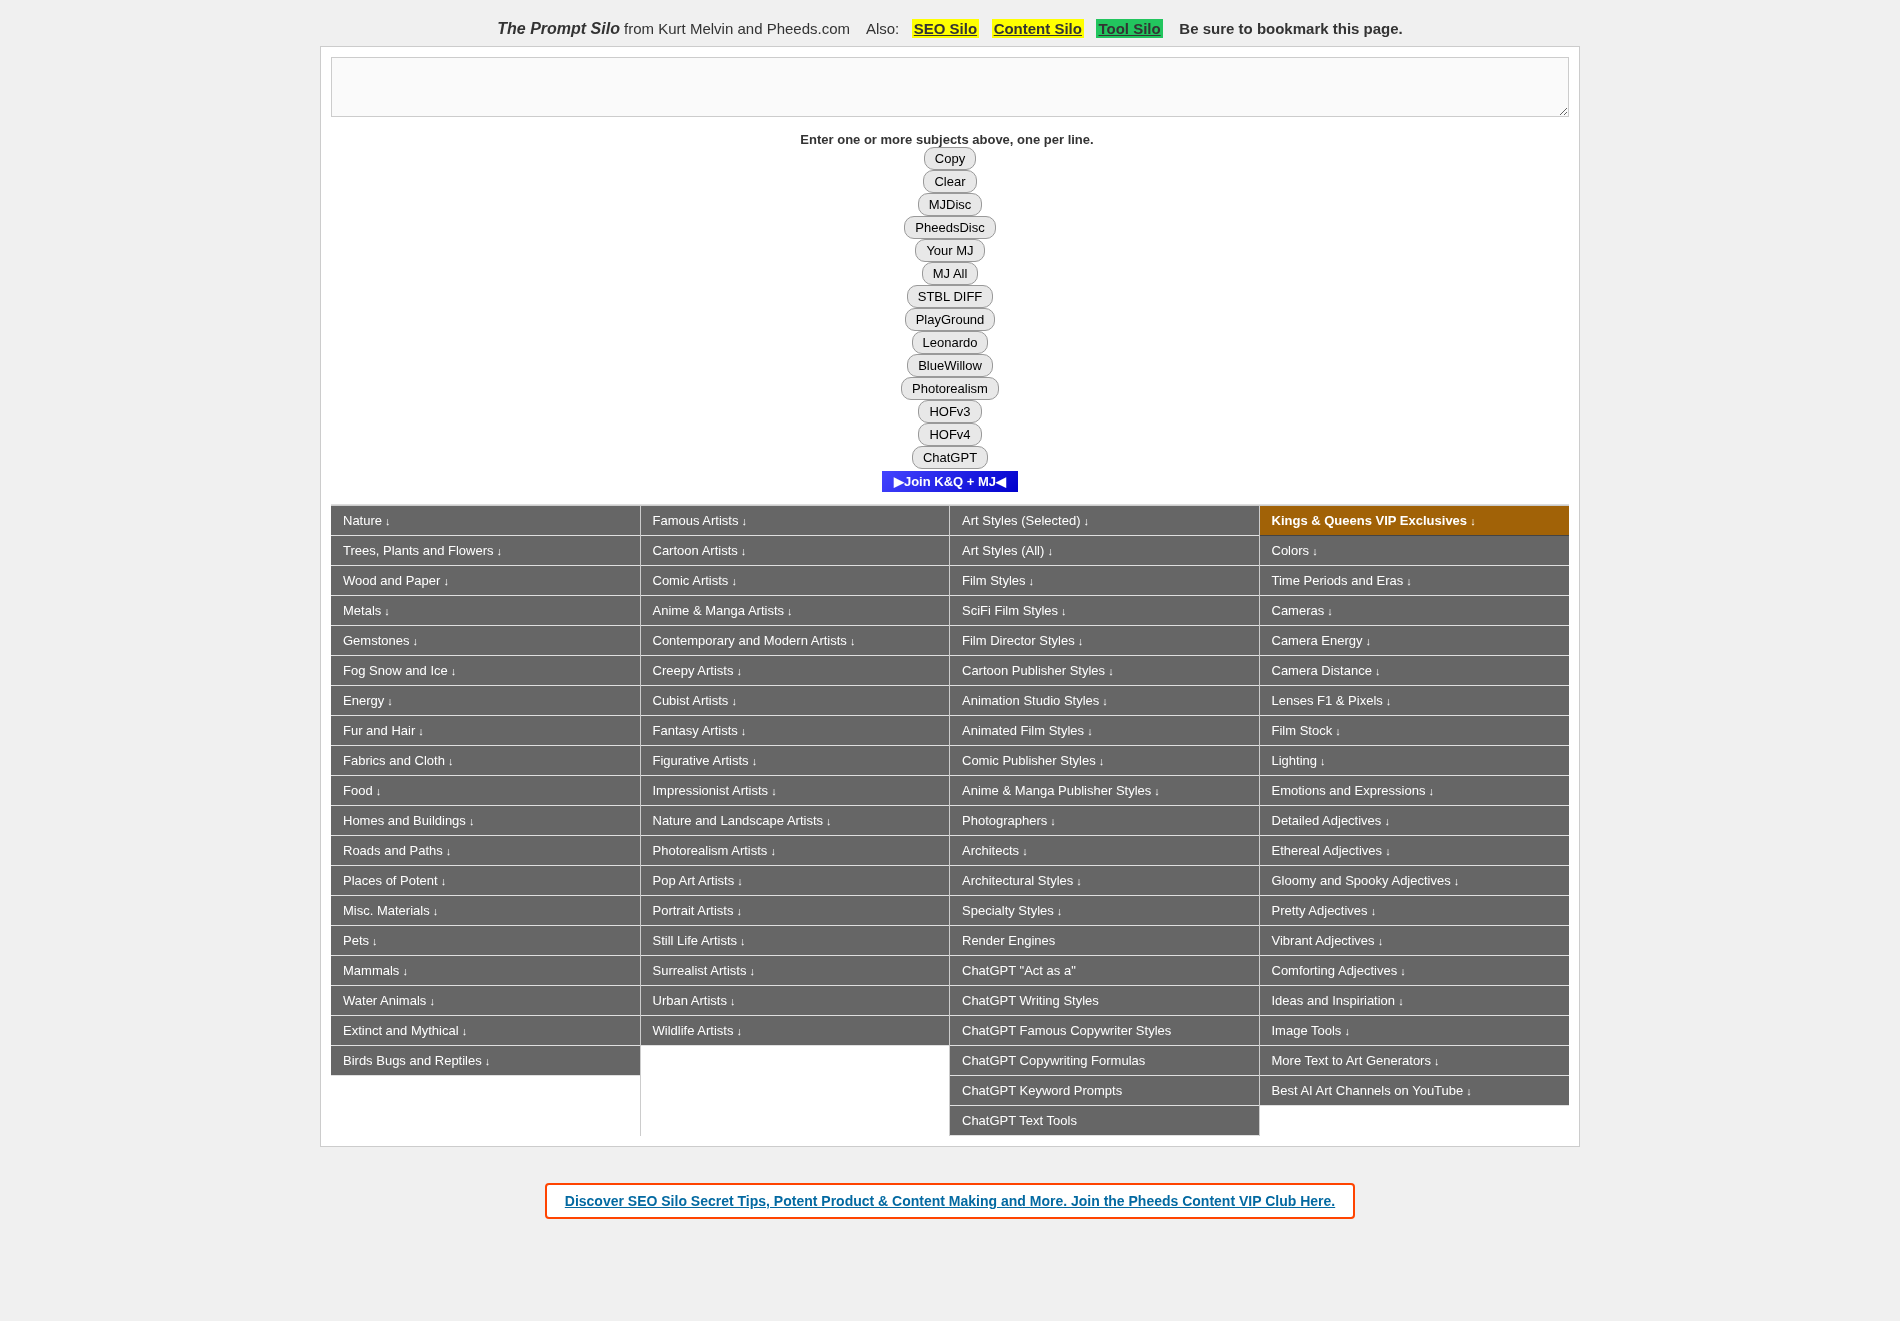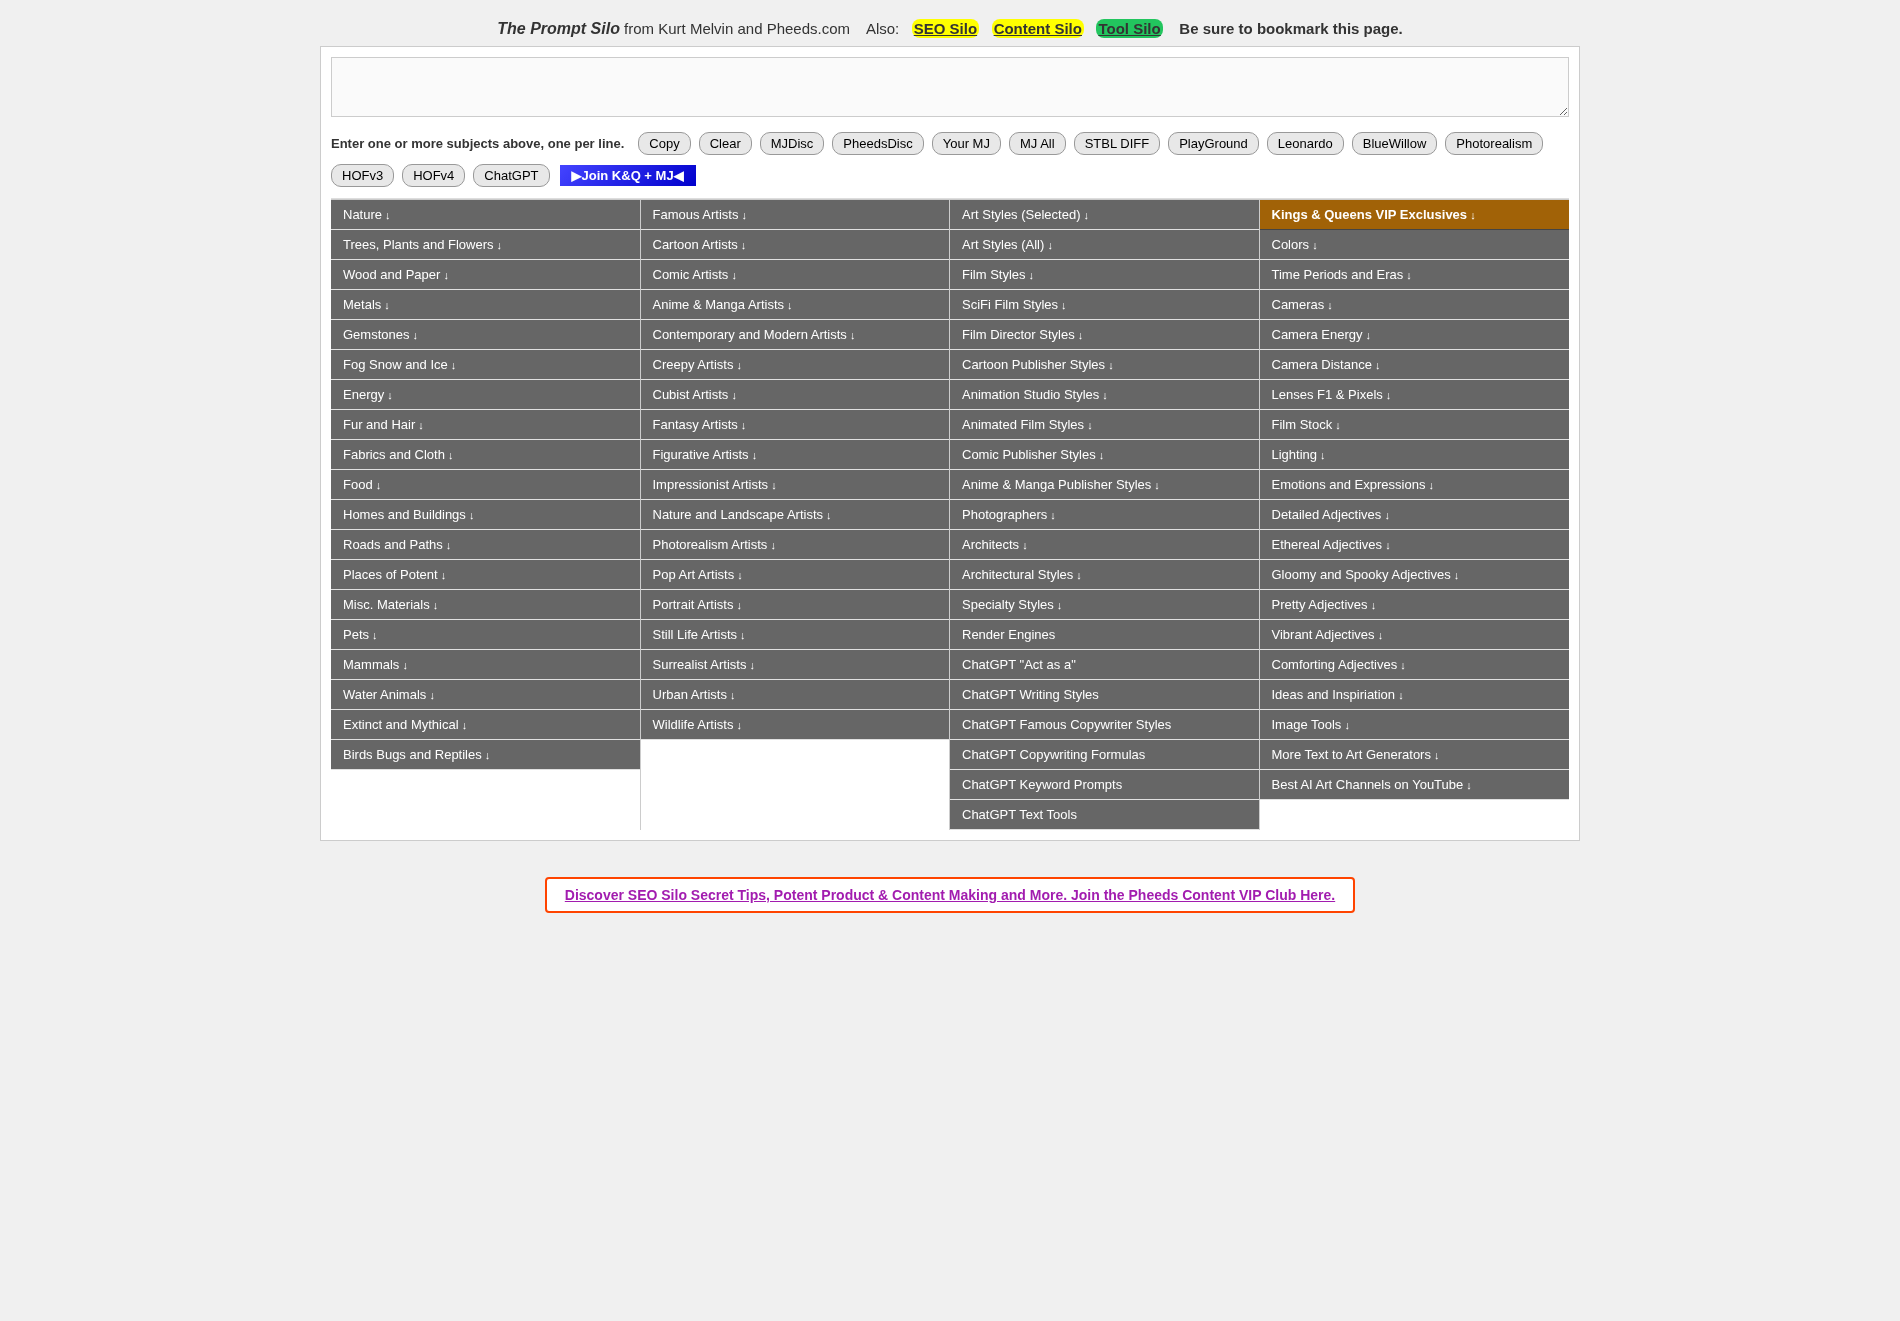--- a/index.html
+++ b/index.html
@@ -24,21 +24,20 @@
       font-weight: bold;
       font-size: 16px;
     }
     .header-link {
       font-weight: bold;
       color: #333;
       text-decoration: underline;
       background: #ffff00;
       padding: 1px 2px;
       cursor: pointer;
-      border-radius: 8px;
     }
     .header-link:last-of-type {
       background: #ffcc00;
     }
     .header-bookmark {
       font-weight: bold;
     }
     .main-container {
       background: #fff;
       border: 1px solid #ccc;
@@ -60,24 +59,25 @@
       border: 1px solid #ccc;
       padding: 6px;
       font-size: 13px;
       resize: vertical;
       background: #fafafa;
       margin-bottom: 8px;
     }
     .toolbar {
       display: flex;
       align-items: center;
-      gap: 8px;
+      gap: 0;
       flex-wrap: wrap;
       padding: 4px 0 10px;
       border-bottom: 1px solid #ddd;
+      flex-direction: column;
     }
     .toolbar-label {
       font-size: 13px;
       font-weight: bold;
       margin-right: 6px;
     }
     .toolbar-btn {
       padding: 3px 10px;
       border: 1px solid #999;
       background: #e8e8e8;
@@ -130,21 +130,21 @@
       font-size: 11px;
     }
     .footer-banner {
       text-align: center;
       padding: 16px 0 30px;
     }
     .footer-banner a {
       display: inline-block;
       background: #fff;
       border: 2px solid #ff4400;
-      color: #a21caf;
+      color: #0369a1;
       text-decoration: underline;
       font-weight: bold;
       font-size: 14px;
       padding: 8px 18px;
       border-radius: 4px;
       cursor: pointer;
     }
   </style>
 </head>
 <body>

